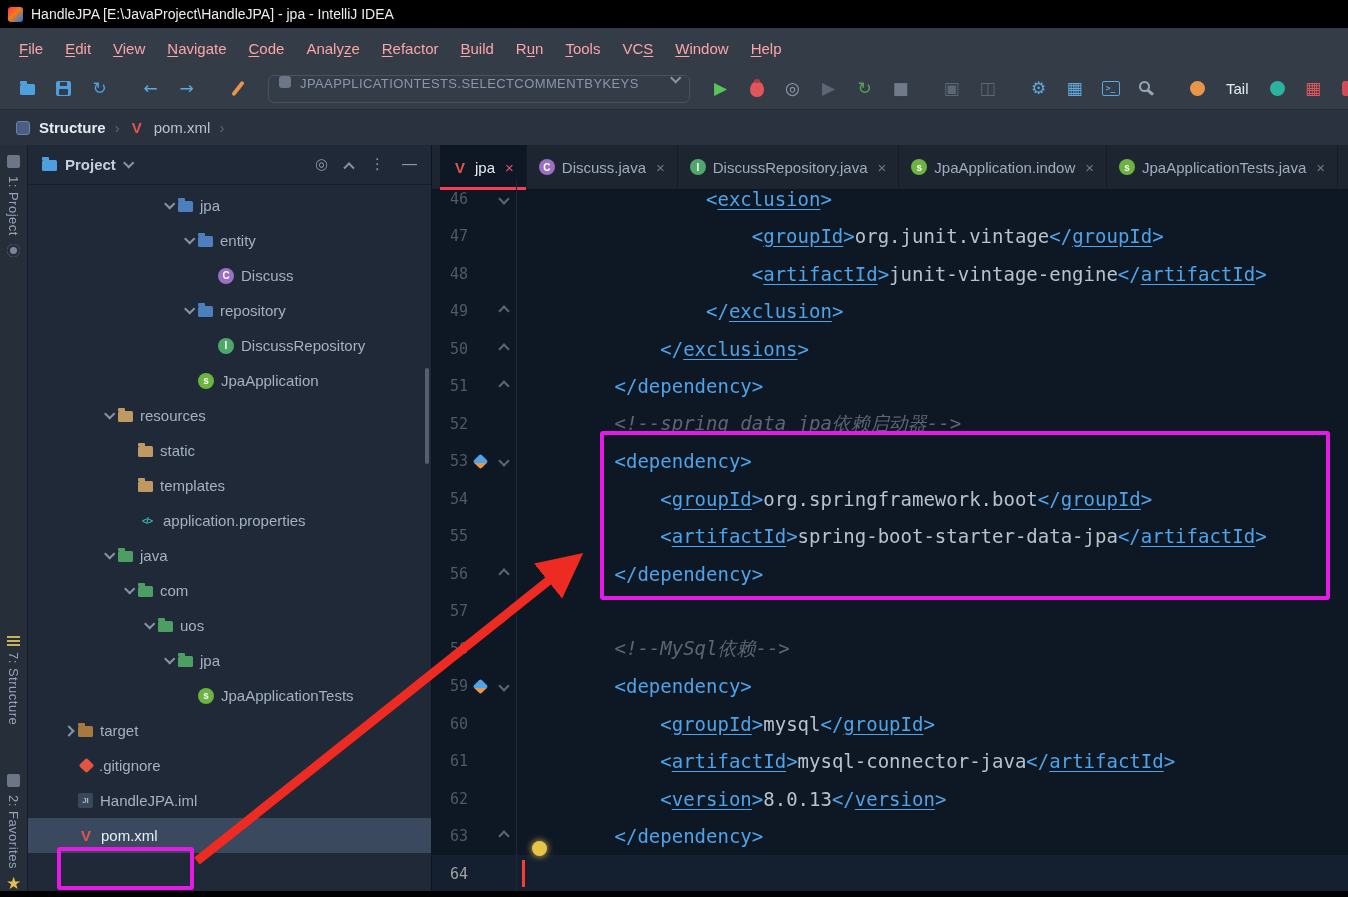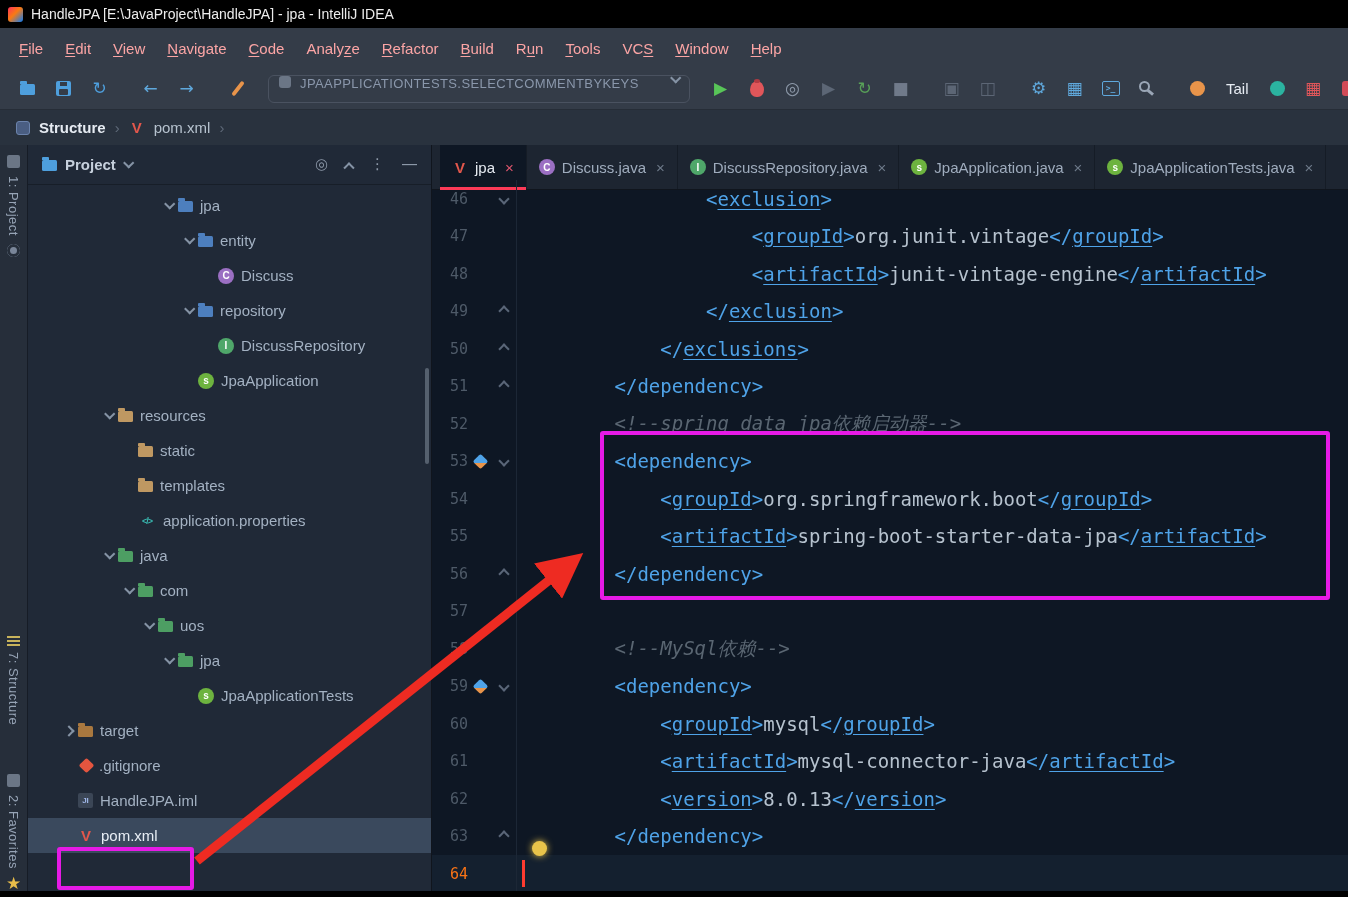--- a/index.html
+++ b/index.html
@@ -96,21 +96,21 @@
   .tab{display:flex;align-items:center;gap:7px;padding:0 12px;font-size:15px;color:#9FACBD;border-right:1px solid #151C26;position:relative;white-space:nowrap}
   .tab.active{background:#0E1724;color:#E6EBF2}
   .tab.active::after{content:"";position:absolute;left:0;right:0;bottom:-1px;height:3px;background:var(--tabline,#FB3A57)}
   .tab-close{color:#6E7A8A;font-size:15px;margin-left:3px}
   .tab.active .tab-close{color:#E0566E}
 
   .code{flex:1;overflow:hidden;margin-top:-10px}
   .code-row{display:flex;align-items:center;height:37.5px;position:relative;font-family:"DejaVu Sans Mono",monospace;font-size:19px;white-space:pre}
   .code-row.current{background:#14202F}
   .ln{width:36px;text-align:right;color:#4E5A68;font-size:15px;flex:none}
-  .ln-cur{color:#f97316}
+  .ln-cur{color:#a3a3a3}
   .slot-mvn{width:24px;display:inline-flex;justify-content:center;flex:none}
   .slot-fold{width:24px;display:inline-flex;justify-content:center;flex:none}
   .fchev{width:8px;height:8px;border-right:2px solid #5A6678;border-bottom:2px solid #5A6678;display:inline-block}
   .fchev.fdown{transform:rotate(45deg)}
   .fchev.fup{transform:rotate(-135deg)}
   .ltext{flex:1;height:100%;display:flex;align-items:center;border-left:1px solid #1C2736;padding-left:6px;position:relative;color:#B6C2CE;overflow:hidden}
   .tk-tag{color:#4FA3E8}
   .tk-tagu{color:#4FA3E8;text-decoration:underline;text-underline-offset:3px}
   .tk-txt{color:#B6C2CE}
   .tk-com{color:#5A6672;font-style:italic}
@@ -396,21 +396,21 @@
             <span class="tab-label">Discuss.java</span>
             <span class="tab-close">×</span>
           </div>
           <div class="tab">
             <span class="ic ic-circle" style="background: rgb(79, 167, 106);">I</span>
             <span class="tab-label">DiscussRepository.java</span>
             <span class="tab-close">×</span>
           </div>
           <div class="tab">
             <span class="ic ic-circle" style="background: rgb(109, 179, 63);">s</span>
-            <span class="tab-label">JpaApplication.java</span>
+            <span class="tab-label">JpaApplication.indow</span>
             <span class="tab-close">×</span>
           </div>
           <div class="tab">
             <span class="ic ic-circle" style="background: rgb(109, 179, 63);">s</span>
             <span class="tab-label">JpaApplicationTests.java</span>
             <span class="tab-close">×</span>
           </div>
         </div>
       <div class="code" id="code">
           <div class="code-row"><span class="ln">46</span><span class="slot-mvn"></span><span class="slot-fold"><span class="fchev fdown"></span></span><span class="ltext"><span>                </span><span class="tk-tag">&lt;</span><span class="tk-tagu">exclusion</span><span class="tk-tag">&gt;</span></span></div>

